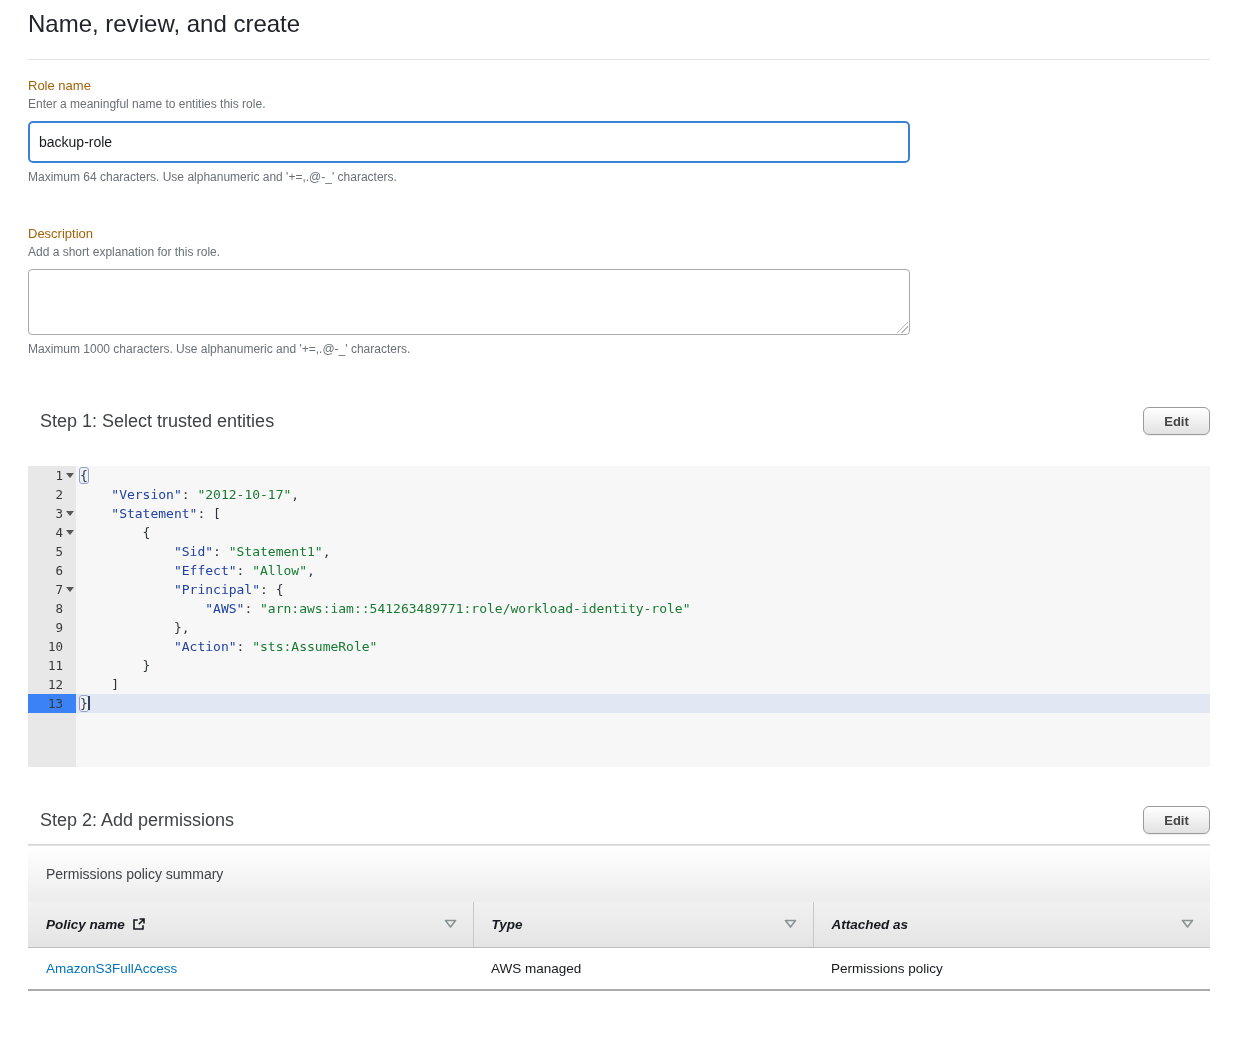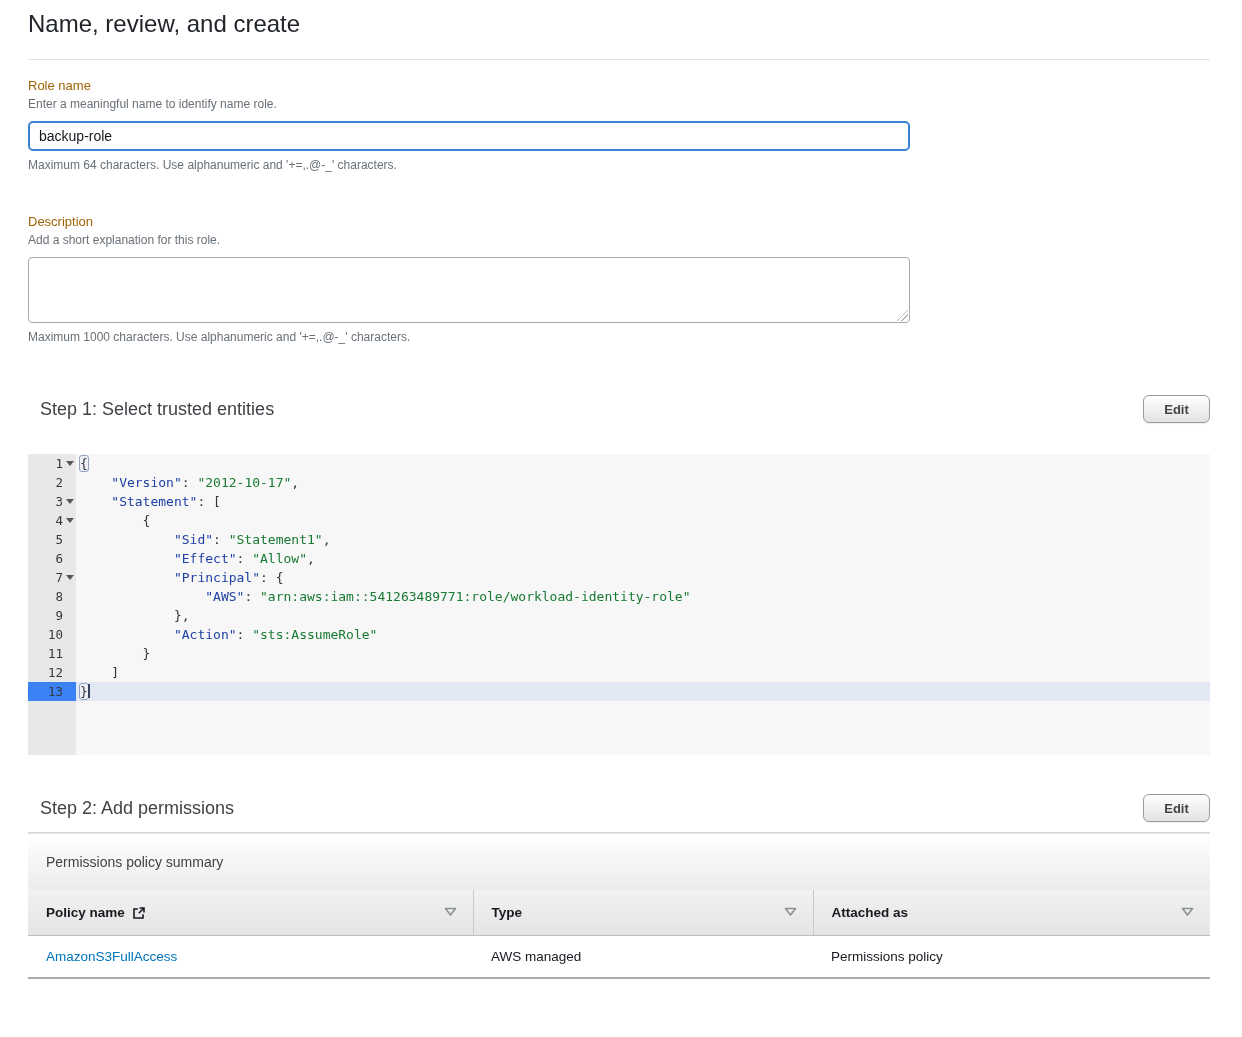--- a/index.html
+++ b/index.html
@@ -18,21 +18,21 @@
   h2.section-heading{font-size:16px;font-weight:700;color:#16191f;margin:45px 0 0;line-height:19px;}
   hr.divider{border:none;border-top:1px solid #e4e4e4;margin:20px 0 0;}
   hr.divider2{border:none;border-top:1px solid #d6d6d6;margin:10px 0 0;}
 
   .field-label{font-size:13px;color:#a16207;margin-top:17px;line-height:17px;}
   .field-label.desc{margin-top:40px;}
   .hint{font-size:12px;color:#687078;margin-top:3px;line-height:15px;}
   .constraint{font-size:12px;color:#687078;margin-top:7px;line-height:15px;}
 
   input.text-input{
-    display:block;margin-top:9px;width:882px;height:30px;padding:0 9px;
+    display:block;margin-top:9px;width:882px;height:42px;padding:0 9px;
     border:2px solid var(--focus);border-radius:5px;outline:none;
     font-family:"Liberation Sans",sans-serif;font-size:14px;color:#16191f;background:#fff;
   }
   .textarea-wrap{position:relative;width:882px;margin-top:9px;}
   textarea.text-area{
     display:block;width:882px;height:66px;padding:6px 9px;resize:none;
     border:1px solid #a9a9a9;border-radius:4px;outline:none;background:#fff;
     font-family:"Liberation Sans",sans-serif;font-size:14px;color:#16191f;
   }
   .resize-grip{
@@ -83,42 +83,42 @@
   table.perm-table{width:1182px;border-collapse:collapse;table-layout:fixed;}
   table.perm-table col.c1{width:445px;}
   table.perm-table col.c2{width:340px;}
   table.perm-table th{
     position:relative;height:45px;text-align:left;padding:0 40px 0 18px;
     background:linear-gradient(#f1f1f1,#e4e4e4);
     border-bottom:1px solid #bdbdbd;
     font-size:13.5px;font-weight:700;color:#16191f;
   }
   table.perm-table th + th{border-left:1px solid #c8c8c8;}
-  .th-inner{display:inline-flex;align-items:flex-end;gap:7px;}
+  .th-inner{display:inline-flex;align-items:flex-start;gap:7px;font-style:italic;}
   .sort-icon{position:absolute;right:16px;top:50%;margin-top:-5px;}
   table.perm-table td{
     height:43px;padding:0 18px;background:#fff;
     border-bottom:2px solid #ababab;
     font-size:13.5px;color:#16191f;
   }
   a.policy-link{color:var(--link);text-decoration:none;cursor:pointer;}
   .ext-icon svg, .sort-icon svg{display:block;}
 </style>
 </head>
 <body>
 
 <div class="page">
 
   <h1 class="page-title">Name, review, and create</h1>
 
   <hr class="divider">
 
   <div>
     <div class="field-label">Role name</div>
-    <div class="hint">Enter a meaningful name to identify name role.</div>
+    <div class="hint">Enter a meaningful name to entities this role.</div>
     <input class="text-input" type="text" autofocus="" value="backup-role" style="">
     <div class="constraint">Maximum 64 characters. Use alphanumeric and '+=,.@-_' characters.</div>
   </div>
 
   <div>
     <div class="field-label desc">Description</div>
     <div class="hint">Add a short explanation for this role.</div>
     <div class="textarea-wrap">
       <textarea class="text-area" style=""></textarea>
       <div class="resize-grip"></div>

